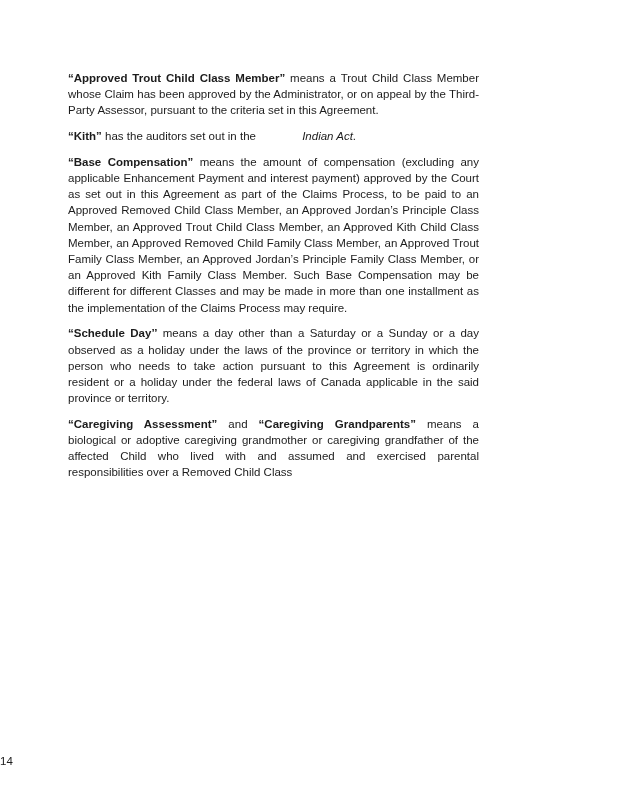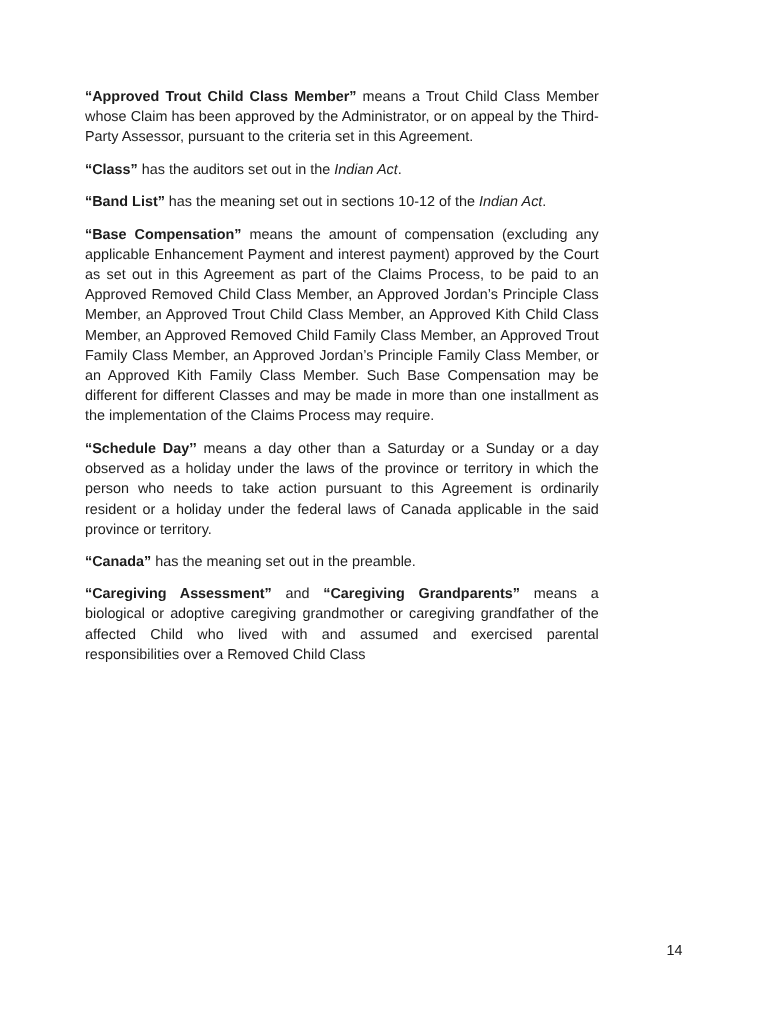--- a/index.html
+++ b/index.html
@@ -19,41 +19,39 @@
     line-height: 16.2px;
     color: #1c1c1c;
     overflow: hidden;
   }
   .definitions p.para {
     margin: 0 0 9.5px 0;
     text-align: justify;
     text-justify: inter-word;
   }
   .b { font-weight: bold; }
-  .i { font-style: italic; }
+  .i { font-style: italic; margin-left: 43px; }
   .footer {
     position: absolute;
     left: 0;
     right: 0;
     top: 753px;
-    text-align: right;
+    text-align: left;
     font-family: "Liberation Sans", "DejaVu Sans", sans-serif;
     font-size: 11.5px;
     color: #1c1c1c;
   }
 </style>
 </head>
 <body>
 
 <div class="page">
   <div class="definitions">
       <p class="para"><span class="b">“Approved Trout Child Class Member”</span><span> means a Trout Child Class Member whose Claim has been approved by the Administrator, or on appeal by the Third-Party Assessor, pursuant to the criteria set in this Agreement.</span></p>
-      <p class="para"><span class="b">“Class”</span><span> has the auditors set out in the </span><span class="i">Indian Act</span><span>.</span></p>
-      <p class="para"><span class="b">“Band List”</span><span> has the meaning set out in sections 10-12 of the </span><span class="i">Indian Act</span><span>.</span></p>
+      <p class="para"><span class="b">“Kith”</span><span> has the auditors set out in the </span><span class="i">Indian Act</span><span>.</span></p>
       <p class="para"><span class="b">“Base Compensation”</span><span> means the amount of compensation (excluding any applicable Enhancement Payment and interest payment) approved by the Court as set out in this Agreement as part of the Claims Process, to be paid to an Approved Removed Child Class Member, an Approved Jordan’s Principle Class Member, an Approved Trout Child Class Member, an Approved Kith Child Class Member, an Approved Removed Child Family Class Member, an Approved Trout Family Class Member, an Approved Jordan’s Principle Family Class Member, or an Approved Kith Family Class Member. Such Base Compensation may be different for different Classes and may be made in more than one installment as the implementation of the Claims Process may require.</span></p>
       <p class="para"><span class="b">“Schedule Day’’</span><span> means a day other than a Saturday or a Sunday or a day observed as a holiday under the laws of the province or territory in which the person who needs to take action pursuant to this Agreement is ordinarily resident or a holiday under the federal laws of Canada applicable in the said province or territory.</span></p>
-      <p class="para"><span class="b">“Canada”</span><span> has the meaning set out in the preamble.</span></p>
       <p class="para"><span class="b">“Caregiving Assessment”</span><span> and </span><span class="b">“Caregiving Grandparents”</span><span> means a biological or adoptive caregiving grandmother or caregiving grandfather of the affected Child who lived with and assumed and exercised parental responsibilities over a Removed Child Class</span></p>
     </div>
   <div class="footer">
     <span>14</span>
   </div>
 </div>
 
 </body></html>

